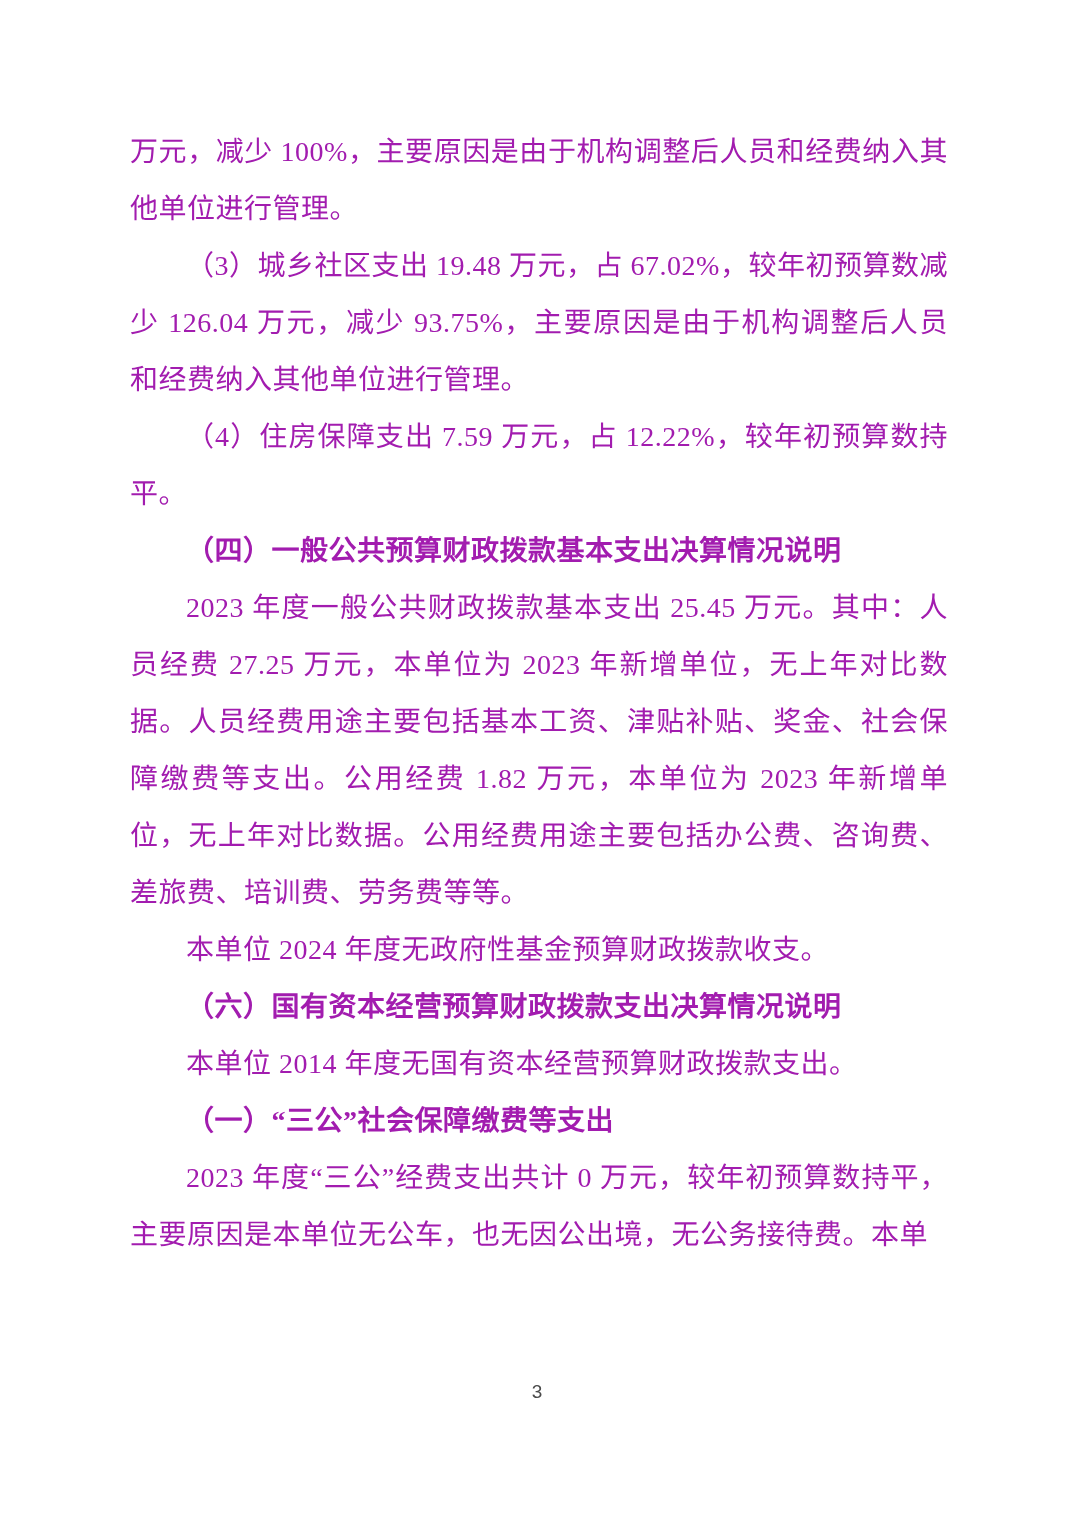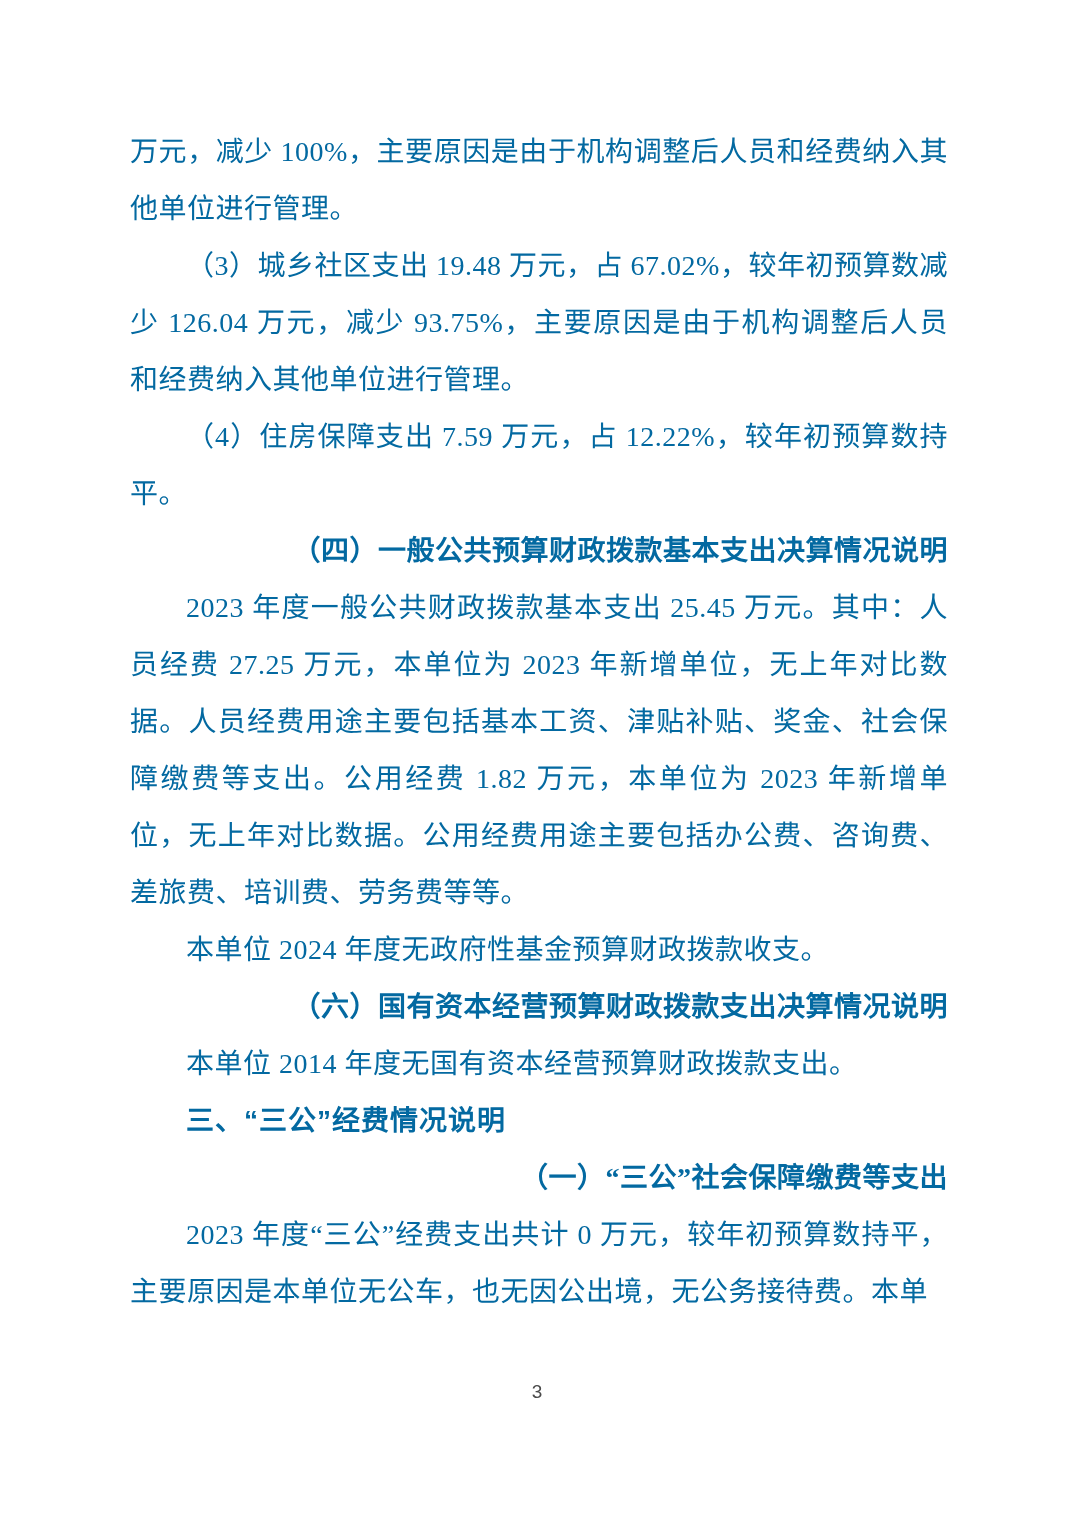--- a/index.html
+++ b/index.html
@@ -19,34 +19,34 @@
     overflow: hidden;
   }
   .content {
     width: 818px;
   }
   .block {
     margin: 0;
     padding: 0;
     font-size: 28px;
     line-height: 57px;
-    color: #0369a1;
+    color: #a21caf;
     letter-spacing: 0.5px;
   }
   .body, .body-flow {
     text-align: justify;
     text-justify: inter-ideograph;
     word-break: break-all;
   }
   .body { text-indent: 2em; }
   .body-flow { text-indent: 0; }
   .heading-kai {
     font-weight: 700;
     text-indent: 2em;
-    text-align: right;
+    text-align: left;
   }
   .heading-hei {
     font-weight: 700;
     text-indent: 2em;
     text-align: left;
     font-family: "Liberation Sans", "DejaVu Sans", sans-serif;
     letter-spacing: 1px;
   }
   .page-footer {
     position: absolute;
@@ -68,20 +68,19 @@
 <div class="page">
   <main class="content">
       <p class="block body-flow">万元，减少 100%，主要原因是由于机构调整后人员和经费纳入其他单位进行管理。</p>
       <p class="block body">（3）城乡社区支出 19.48 万元，占 67.02%，较年初预算数减少 126.04 万元，减少 93.75%，主要原因是由于机构调整后人员和经费纳入其他单位进行管理。</p>
       <p class="block body">（4）住房保障支出 7.59 万元，占 12.22%，较年初预算数持平。</p>
       <p class="block heading-kai">（四）一般公共预算财政拨款基本支出决算情况说明</p>
       <p class="block body">2023 年度一般公共财政拨款基本支出 25.45 万元。其中：人员经费 27.25 万元，本单位为 2023 年新增单位，无上年对比数据。人员经费用途主要包括基本工资、津贴补贴、奖金、社会保障缴费等支出。公用经费 1.82 万元，本单位为 2023 年新增单位，无上年对比数据。公用经费用途主要包括办公费、咨询费、差旅费、培训费、劳务费等等。</p>
       <p class="block body">本单位 2024 年度无政府性基金预算财政拨款收支。</p>
       <p class="block heading-kai">（六）国有资本经营预算财政拨款支出决算情况说明</p>
       <p class="block body">本单位 2014 年度无国有资本经营预算财政拨款支出。</p>
-      <p class="block heading-hei">三、“三公”经费情况说明</p>
       <p class="block heading-kai">（一）“三公”社会保障缴费等支出</p>
       <p class="block body">2023 年度“三公”经费支出共计 0 万元，较年初预算数持平，主要原因是本单位无公车，也无因公出境，无公务接待费。本单</p>
     </main>
   <footer class="page-footer">
     <span class="page-number">3</span>
   </footer>
 </div>
 
 </body></html>

